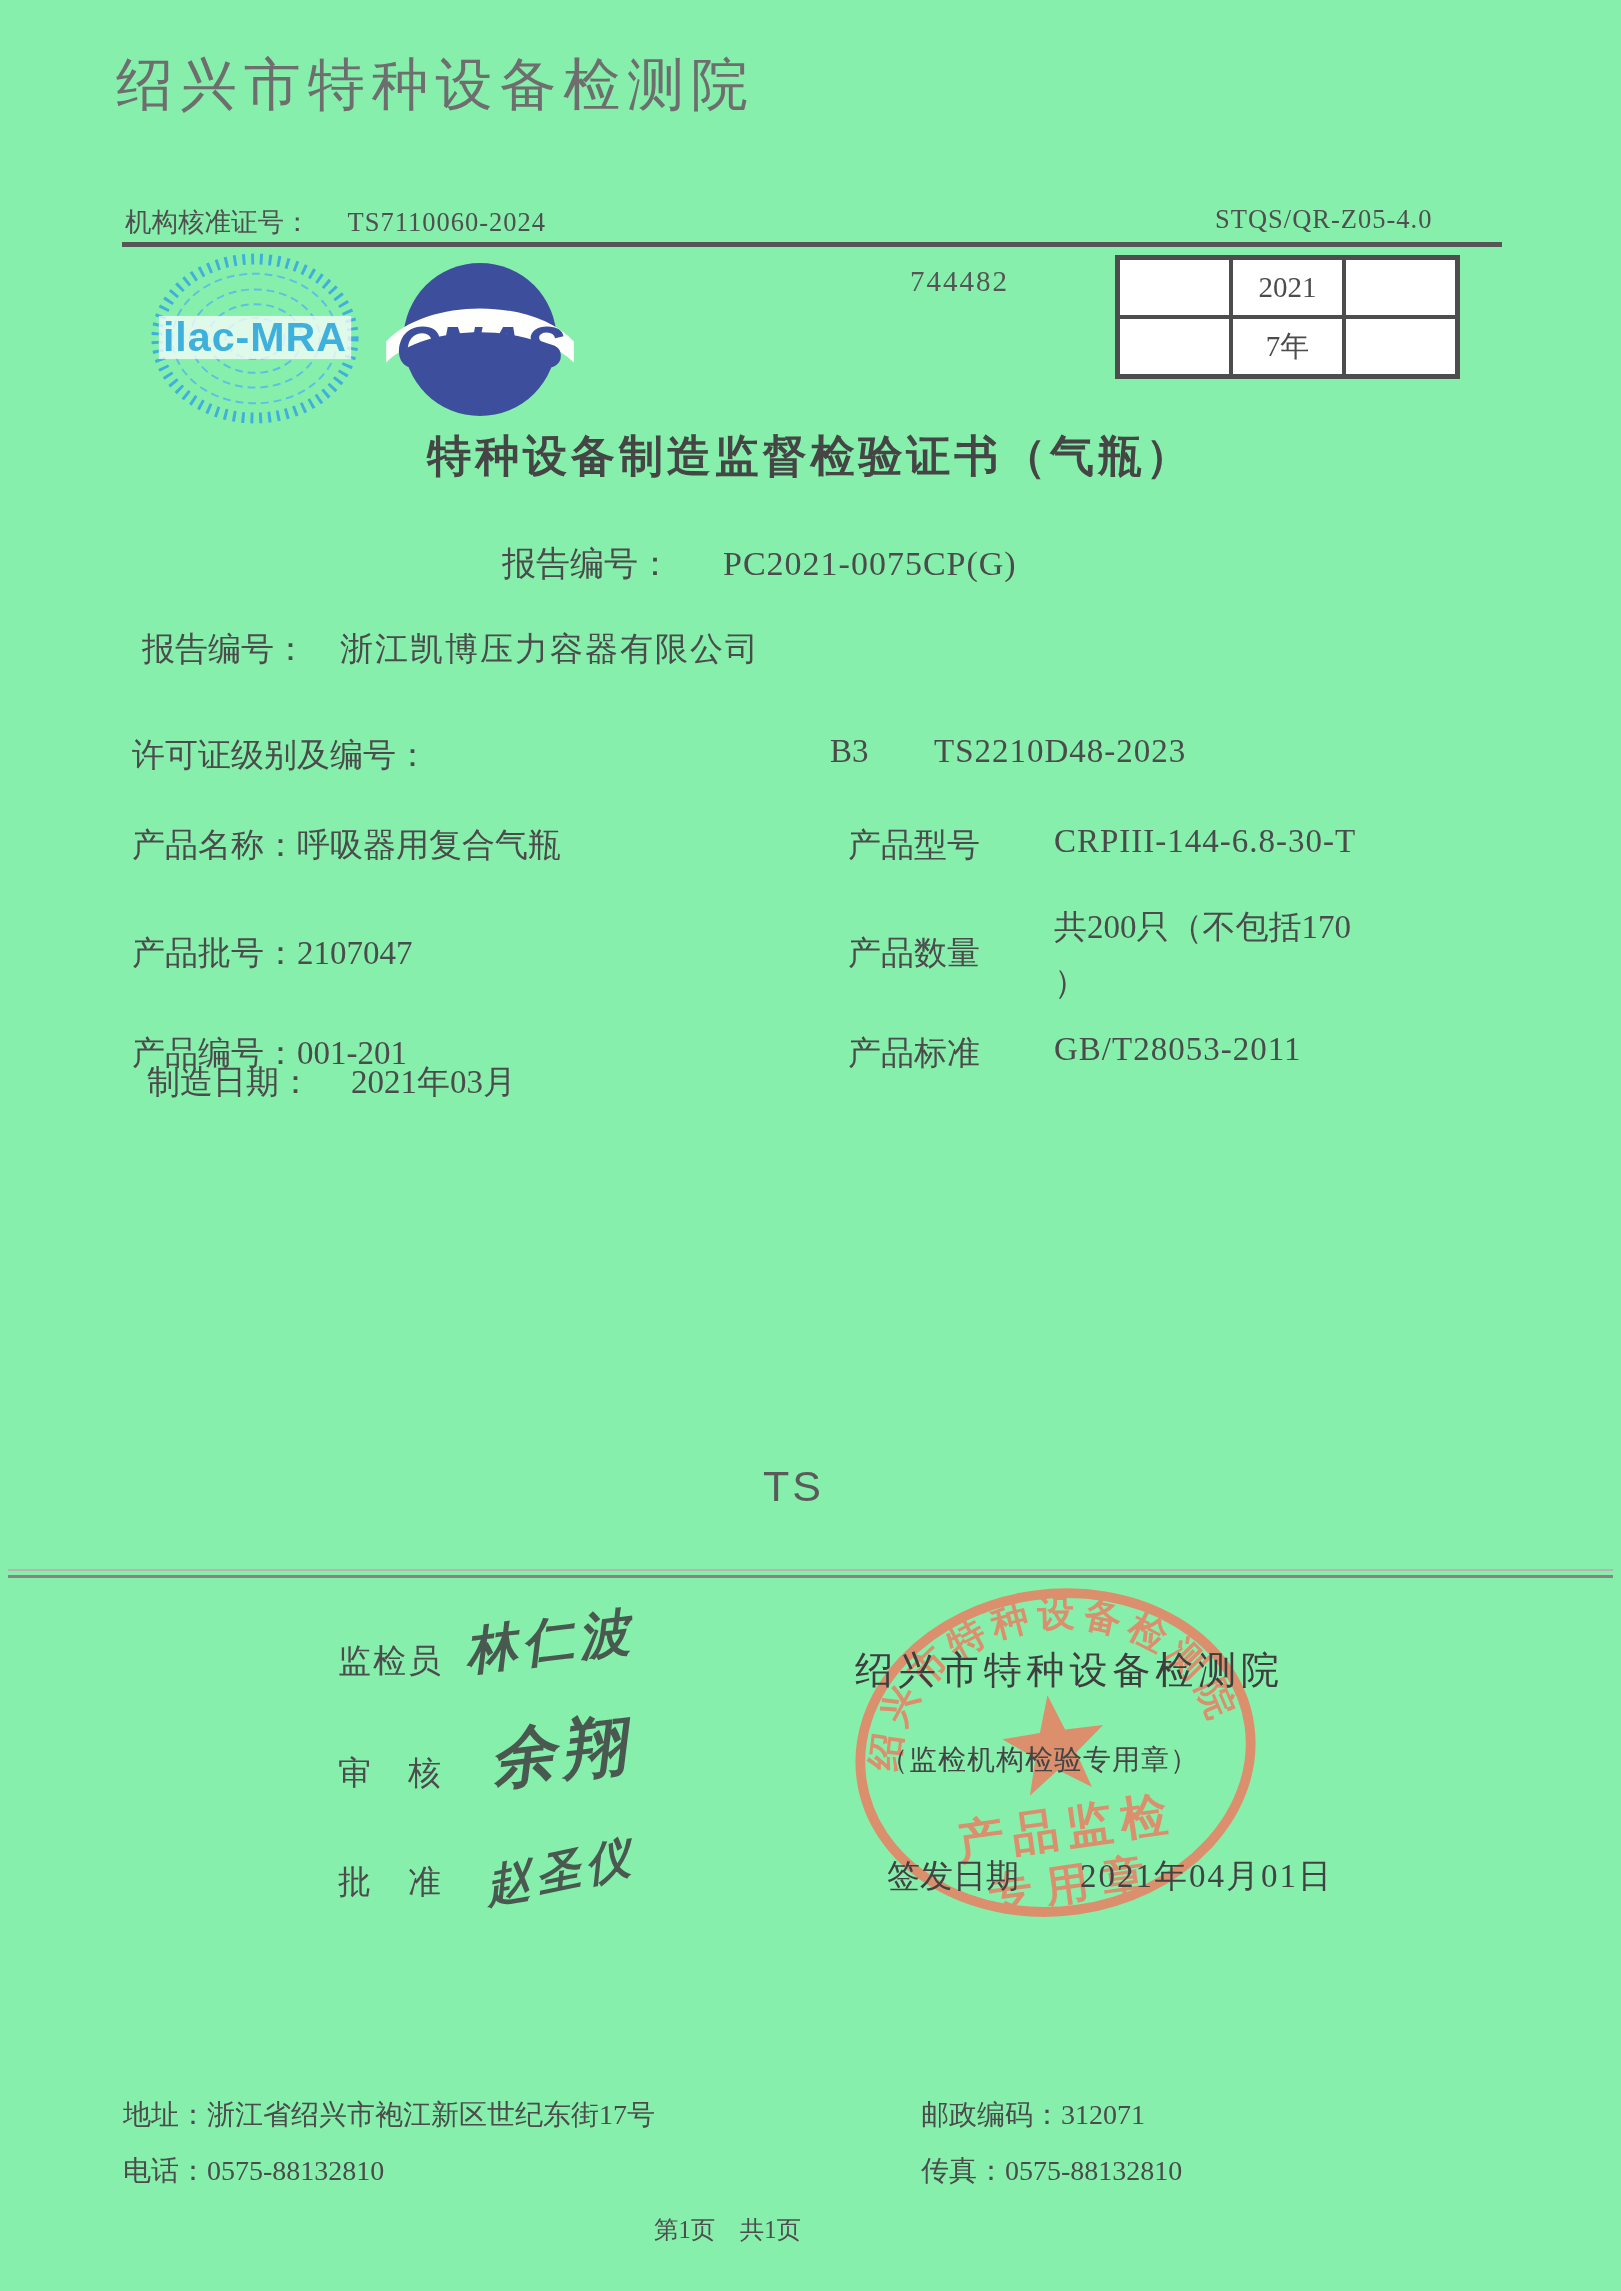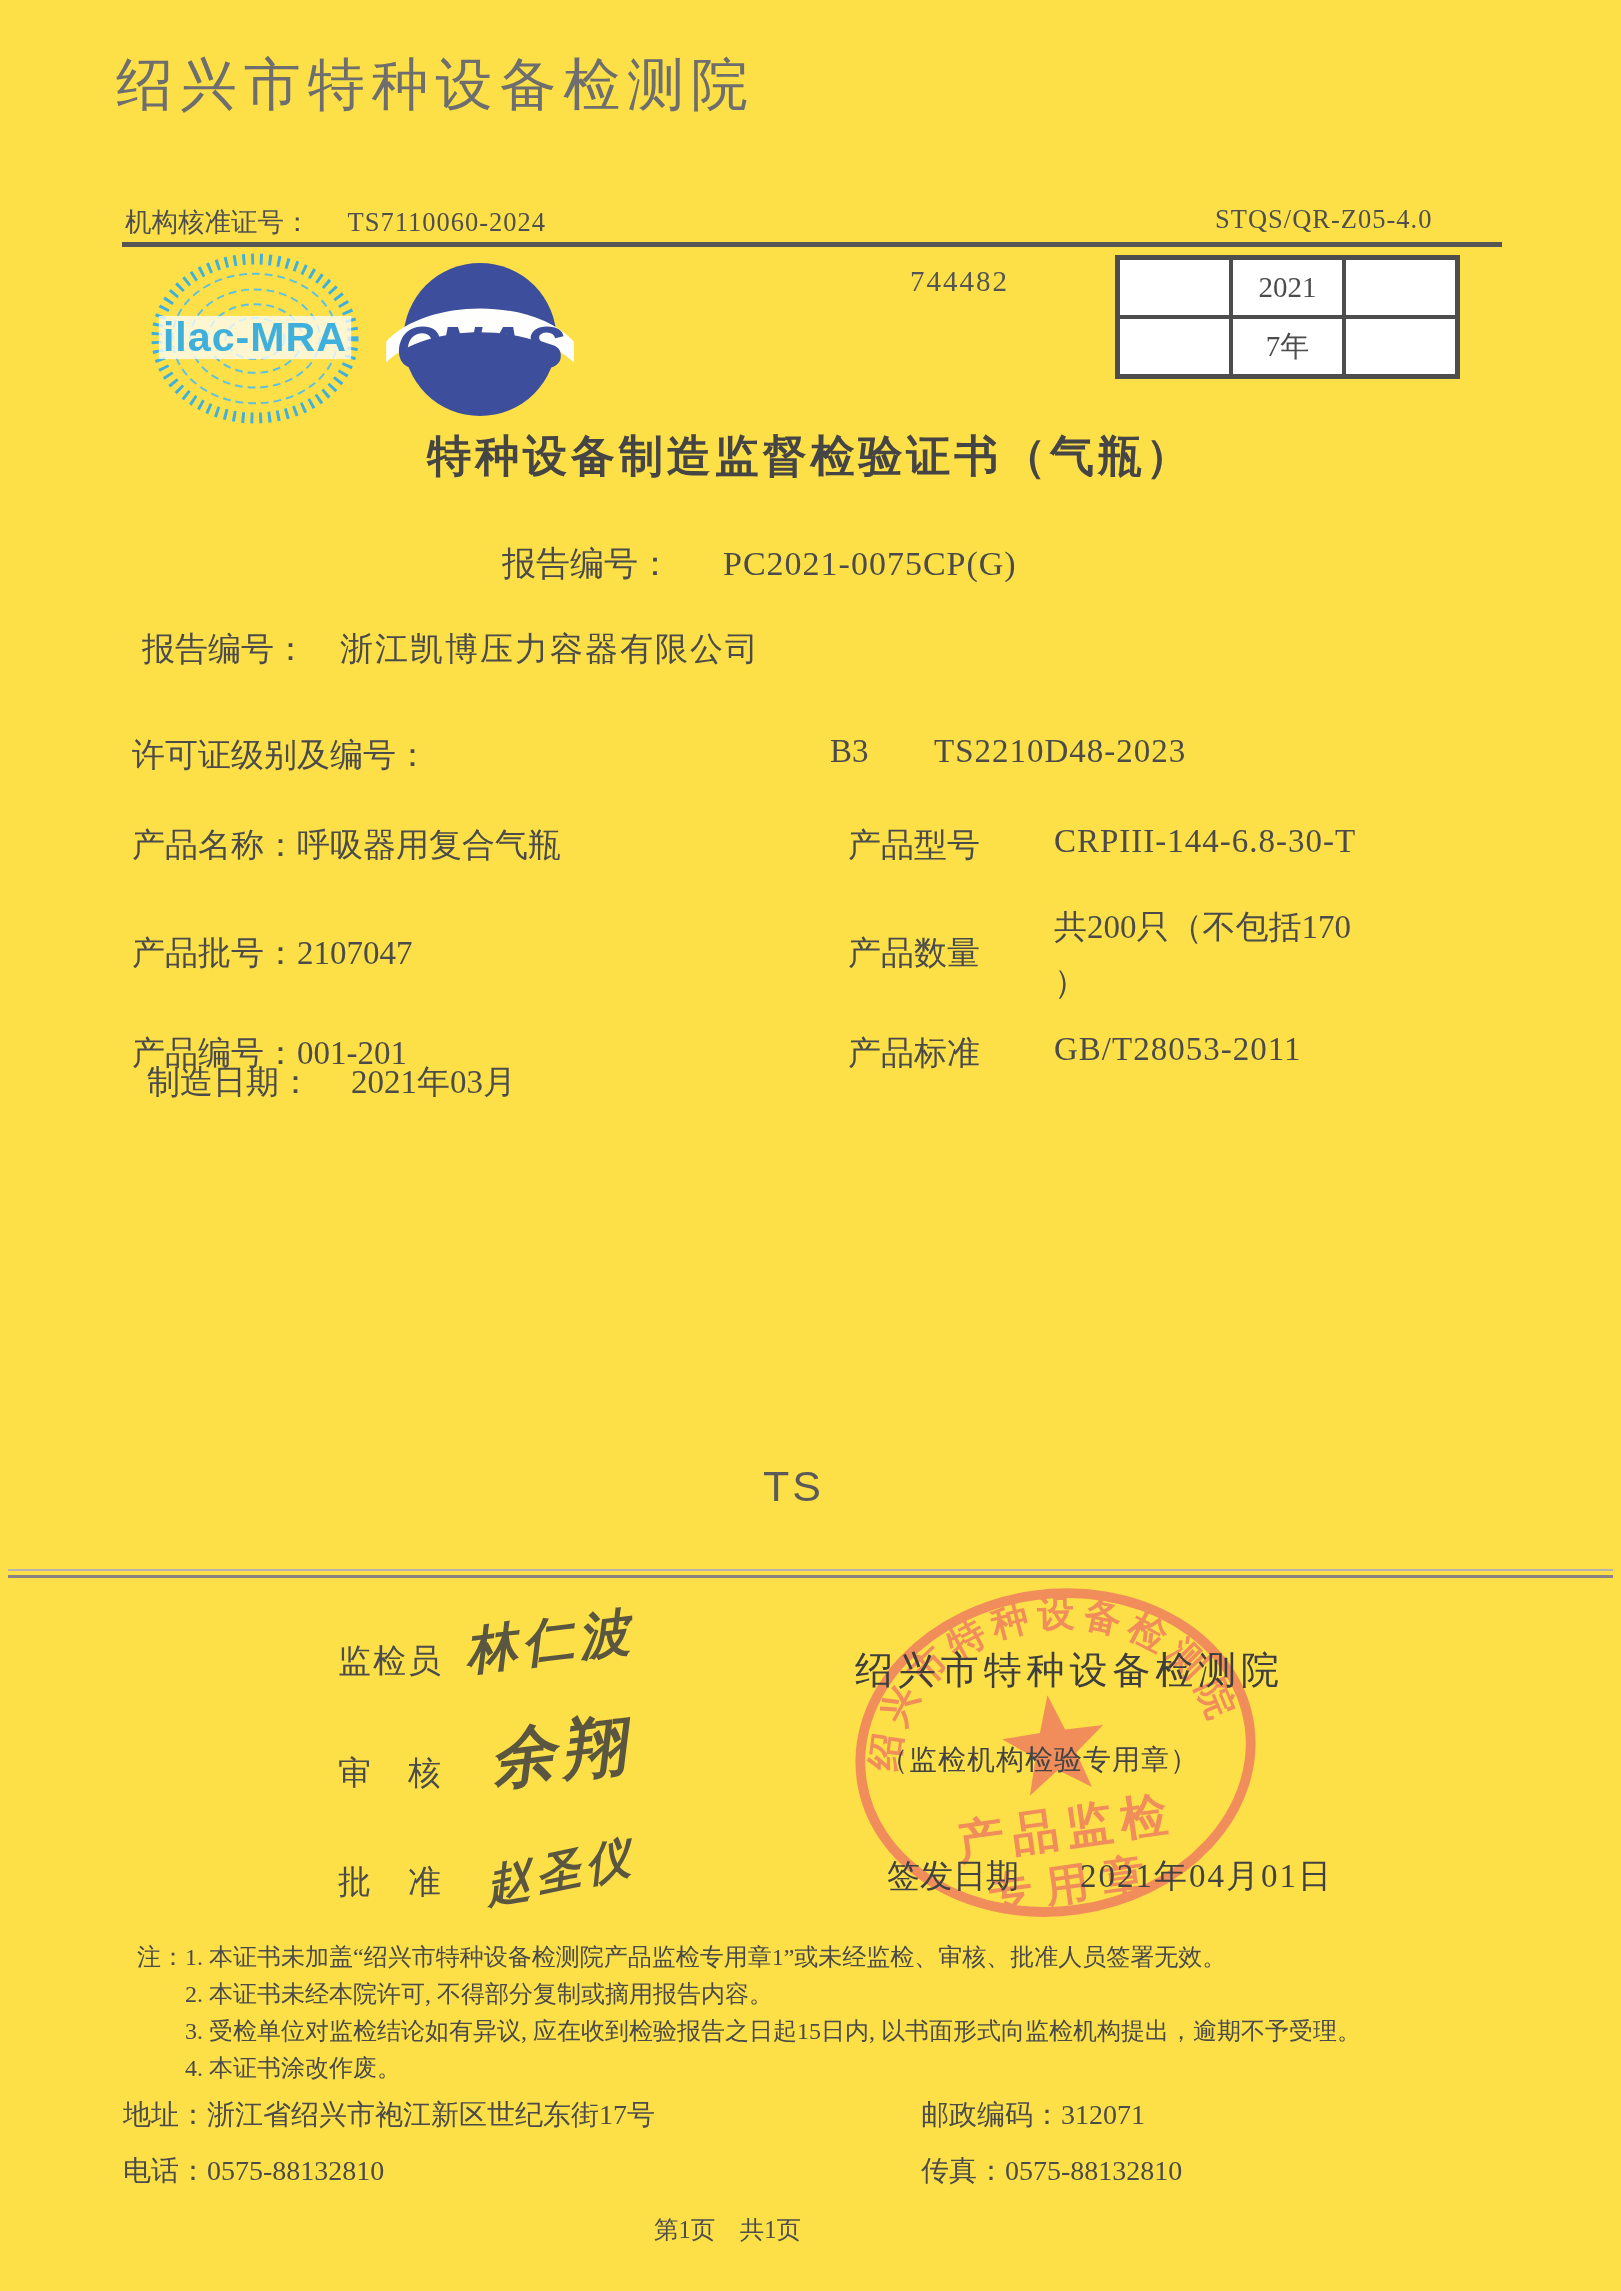--- a/index.html
+++ b/index.html
@@ -1,17 +1,17 @@
 <!DOCTYPE html>
 <html><head>
 <meta charset="utf-8">
 <style>
   html,body{margin:0;padding:0;background:#e8e8e8;}
   .page{
-    position:relative;width:1621px;height:2292px;background:#fde047;
+    position:relative;width:1621px;height:2292px;background:#86efac;
     font-family:"Liberation Serif","DejaVu Serif",serif;color:#4a4a4a;
     overflow:hidden;margin:0 auto;
   }
   .abs{position:absolute;}
   .org-title{
     left:116px;top:47px;font-size:57px;font-weight:500;color:#6e6e6e;
     letter-spacing:6.9px;margin:0;font-family:"Liberation Serif","DejaVu Serif",serif;
   }
   .approval-row{left:125px;top:204px;font-size:26.5px;color:#4f4f4f;}
   .approval-row .num{margin-left:37px;letter-spacing:1px;}
@@ -178,26 +178,20 @@
 
   <div class="abs sign-label" style="left:338px;top:1860px;">批　准</div>
   <div class="abs sig" style="left:488px;top:1841px;font-size:45px;transform:rotate(-12deg) skewX(-18deg);">赵圣仪</div>
 
   <div class="abs sign-org">绍兴市特种设备检测院</div>
   <div class="abs seal-note">（监检机构检验专用章）</div>
   <div class="abs issue-row">
     <span>签发日期</span><span class="val">2021年04月01日</span>
   </div>
 
-  <div class="abs notes">
-    <div><span>注：</span><span>1. 本证书未加盖“绍兴市特种设备检测院产品监检专用章1”或未经监检、审核、批准人员签署无效。</span></div>
-    <div class="indent">2. 本证书未经本院许可, 不得部分复制或摘用报告内容。</div>
-    <div class="indent">3. 受检单位对监检结论如有异议, 应在收到检验报告之日起15日内, 以书面形式向监检机构提出，逾期不予受理。</div>
-    <div class="indent">4. 本证书涂改作废。</div>
-  </div>
 
   <div class="abs footer-row" style="left:123px;top:2096px;">
     <span>地址：</span><span>浙江省绍兴市袍江新区世纪东街17号</span>
   </div>
   <div class="abs footer-row" style="left:921px;top:2096px;">
     <span>邮政编码：</span><span>312071</span>
   </div>
   <div class="abs footer-row" style="left:123px;top:2152px;">
     <span>电话：</span><span>0575-88132810</span>
   </div>

